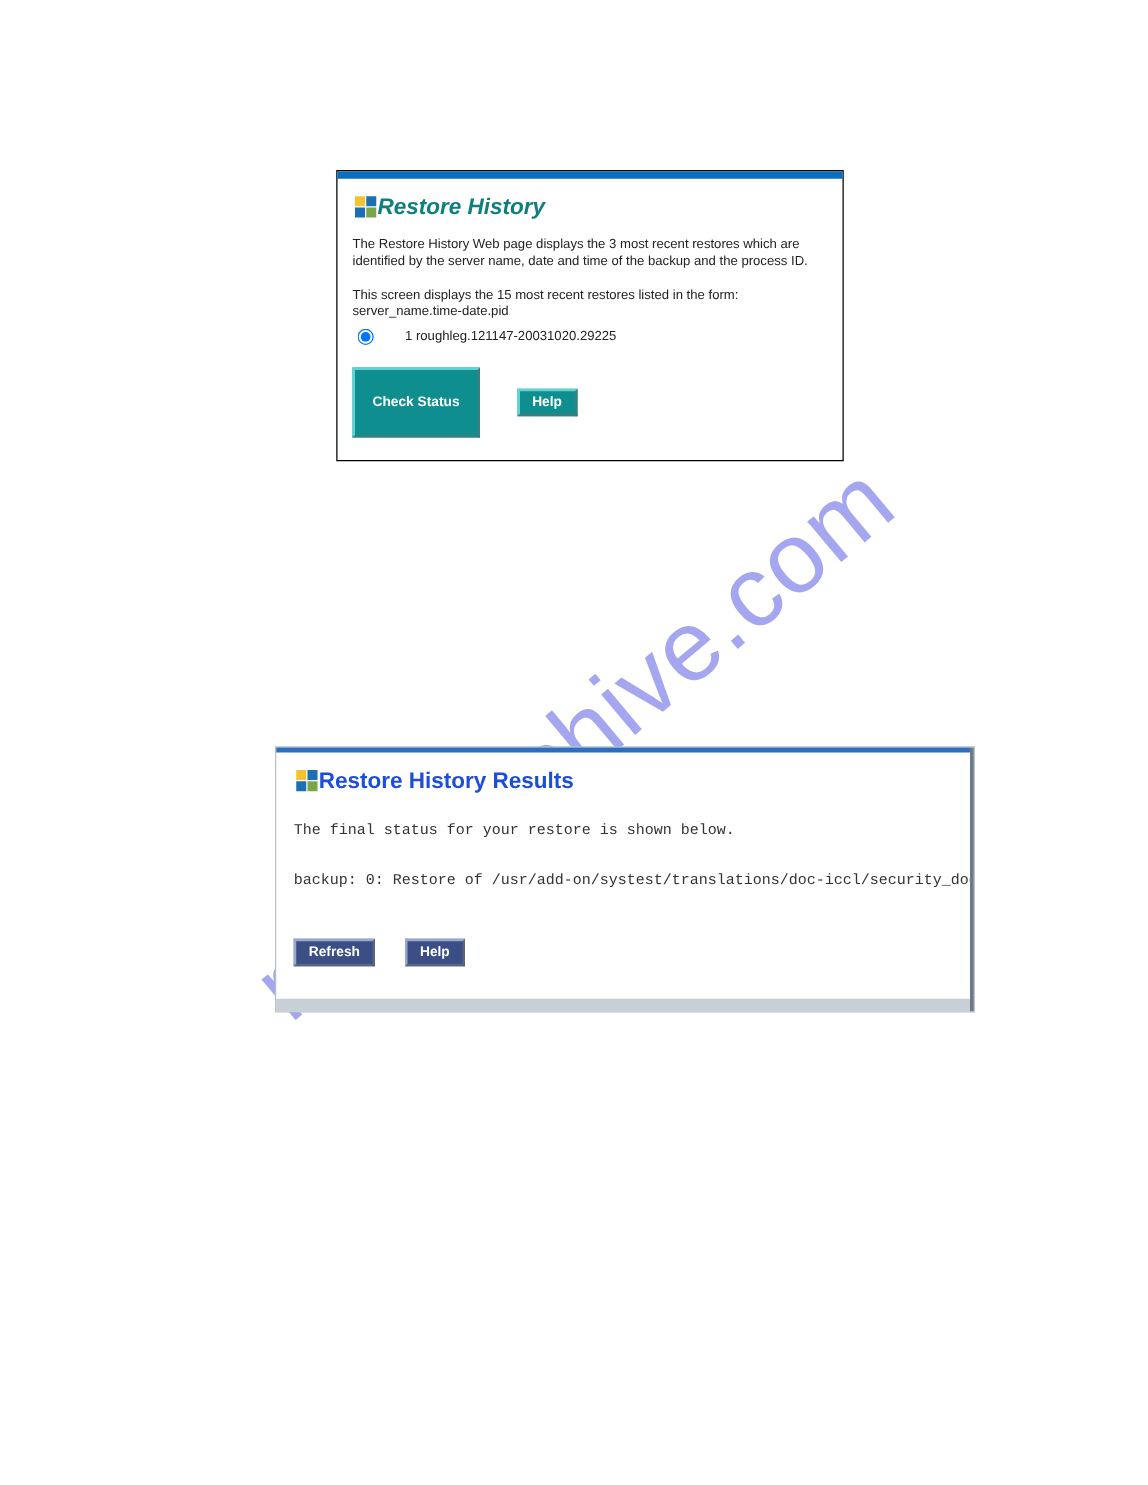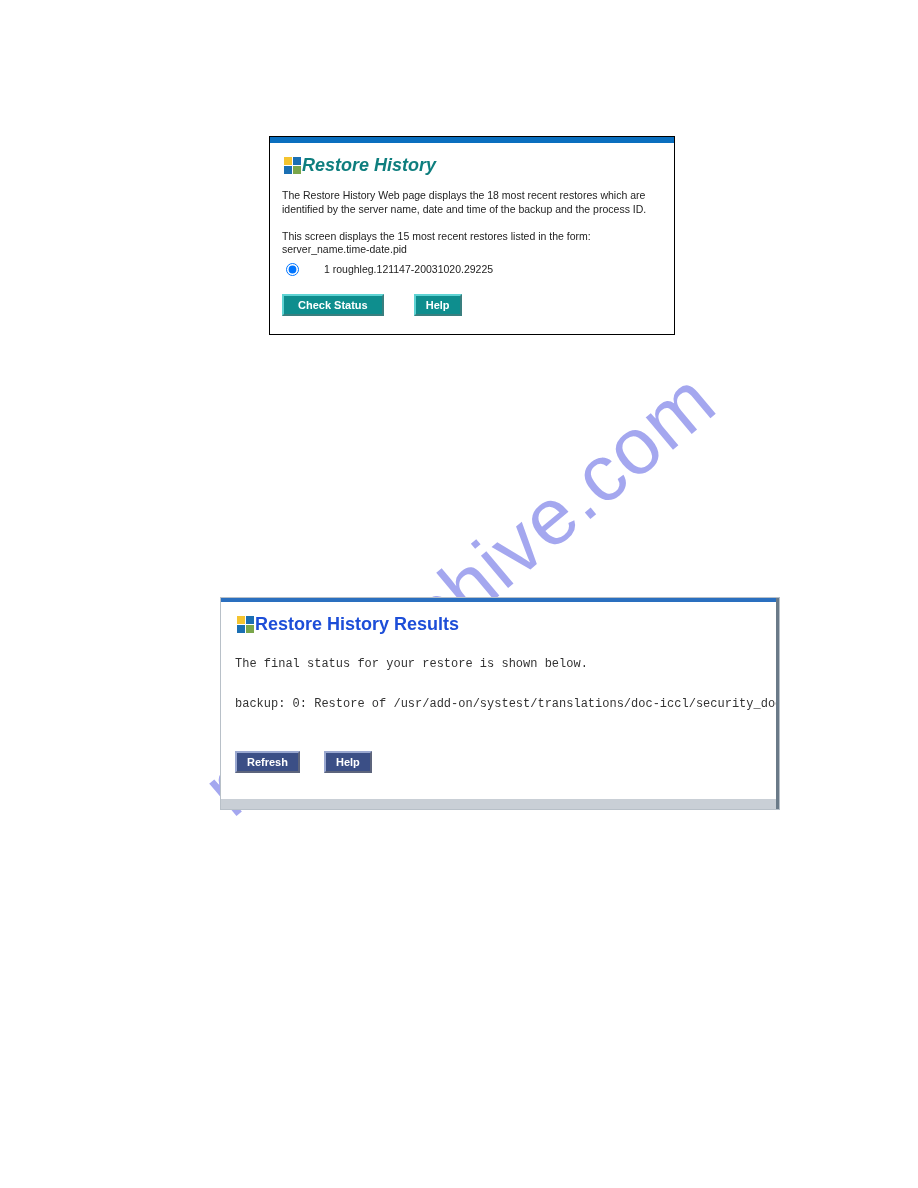--- a/index.html
+++ b/index.html
@@ -21,21 +21,21 @@
   .logo .b{left:9px;top:0;background:#1b6fb3}
   .logo .c{left:0;top:9px;background:#1b6fb3}
   .logo .d{left:9px;top:9px;background:#7aa64a}
   .title1{font-size:18px;font-weight:700;font-style:italic;color:#0e7e7e}
   .desc{font-family:Tahoma,Verdana,sans-serif;font-size:10.5px;color:#222;line-height:1.35;margin:0 0 14px 0}
   .listhdr{font-family:Liberation Sans, sans-serif;font-size:10.5px;color:#222;line-height:1.25;margin:0 0 6px 0}
   .opts{margin:6px 0 10px 4px}
   .optrow{display:flex;align-items:center;gap:25px;margin:6px 0;font-family:Tahoma,Verdana,sans-serif;font-size:10.5px;color:#222}
   .optrow input{margin:0}
   .btnrow1{display:flex;align-items:center;gap:30px;margin-top:18px}
-  .btn-teal{display:inline-block;background:#0e8e8e;color:#fff;border:2px outset #5fd3d3;font-family:Verdana,sans-serif;font-weight:700;font-size:11px;padding:3px 14px;cursor:pointer}
+  .btn-teal{display:inline-block;background:#0e8e8e;color:#fff;border:2px outset #5fd3d3;font-family:Verdana,sans-serif;font-weight:700;font-size:11px;padding:20px 14px;cursor:pointer}
   .btn-teal.sm{padding:3px 10px}
 
   
   .win2{position:absolute;left:221px;top:598px;width:555px;background:#fff;box-shadow:0 0 0 1px #b8c0c8;border-right:3px solid #6a7a88}
   .win2 .bluebar2{height:4px;background:#2a6fbf}
   .win2 .inner2{padding:10px 0 14px 14px}
   .title2{font-size:18px;font-weight:700;color:#1d4ed8}
   .mono{font-family:"Courier New",monospace;font-size:12px;color:#333;white-space:pre;overflow:hidden}
   .statusline{margin:22px 0 26px 0}
   .outline{margin:0 0 40px 0}
@@ -55,21 +55,21 @@
     <div class="inner">
       <div class="titlerow">
         <span class="logo">
           <span class="sq a"></span>
             <span class="sq b"></span>
             <span class="sq c"></span>
             <span class="sq d"></span>
         </span>
         <span class="title1">Restore History</span>
       </div>
-      <p class="desc">The Restore History Web page displays the 18 most recent restores which are identified by the server name, date and time of the backup and the process ID.</p>
+      <p class="desc">The Restore History Web page displays the 3 most recent restores which are identified by the server name, date and time of the backup and the process ID.</p>
       <p class="listhdr">This screen displays the 15 most recent restores listed in the form: server_name.time-date.pid</p>
       <div class="opts">
         <label class="optrow">
           <input type="radio" name="r" checked="" style="">
           <span>1 roughleg.121147-20031020.29225</span>
         </label>
       </div>
       <div class="btnrow1">
         <span class="btn-teal">Check Status</span>
         <span class="btn-teal sm">Help</span>

